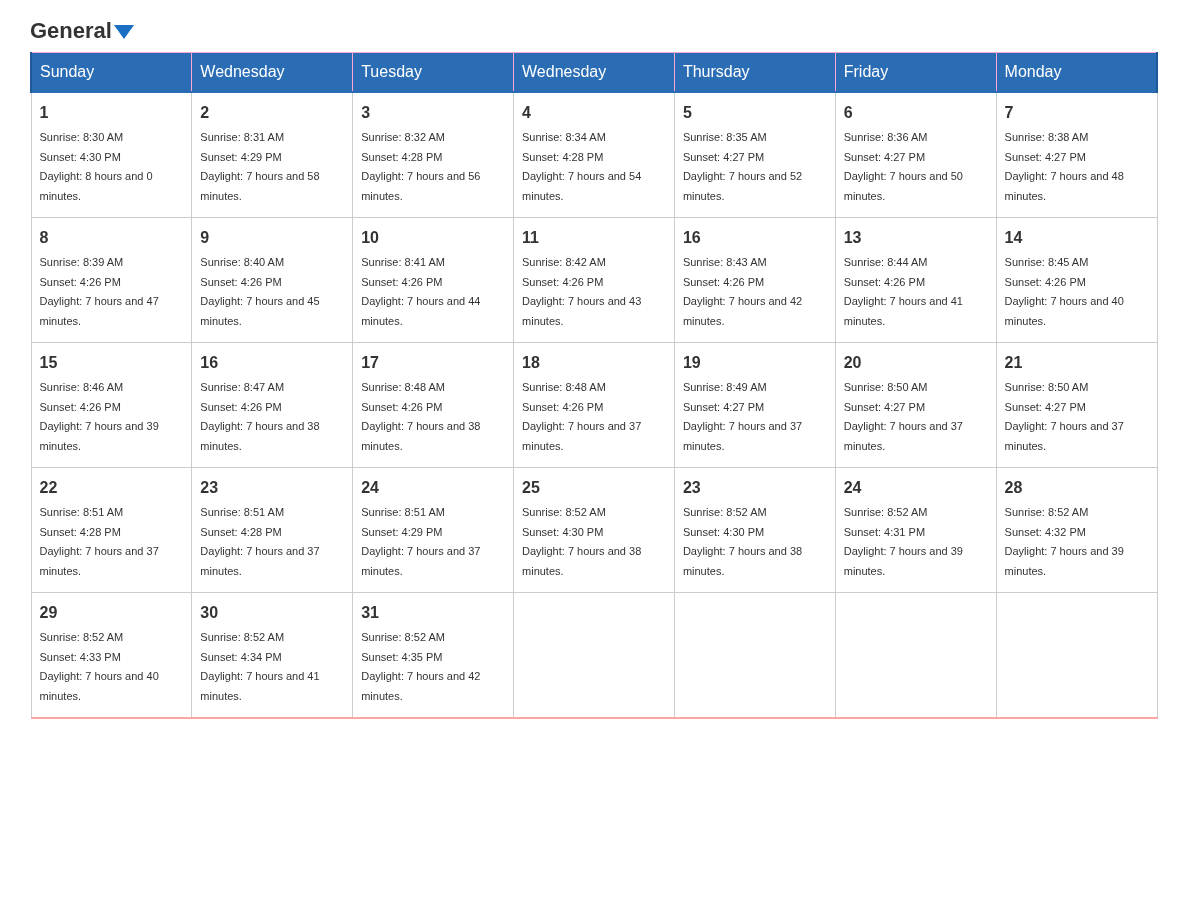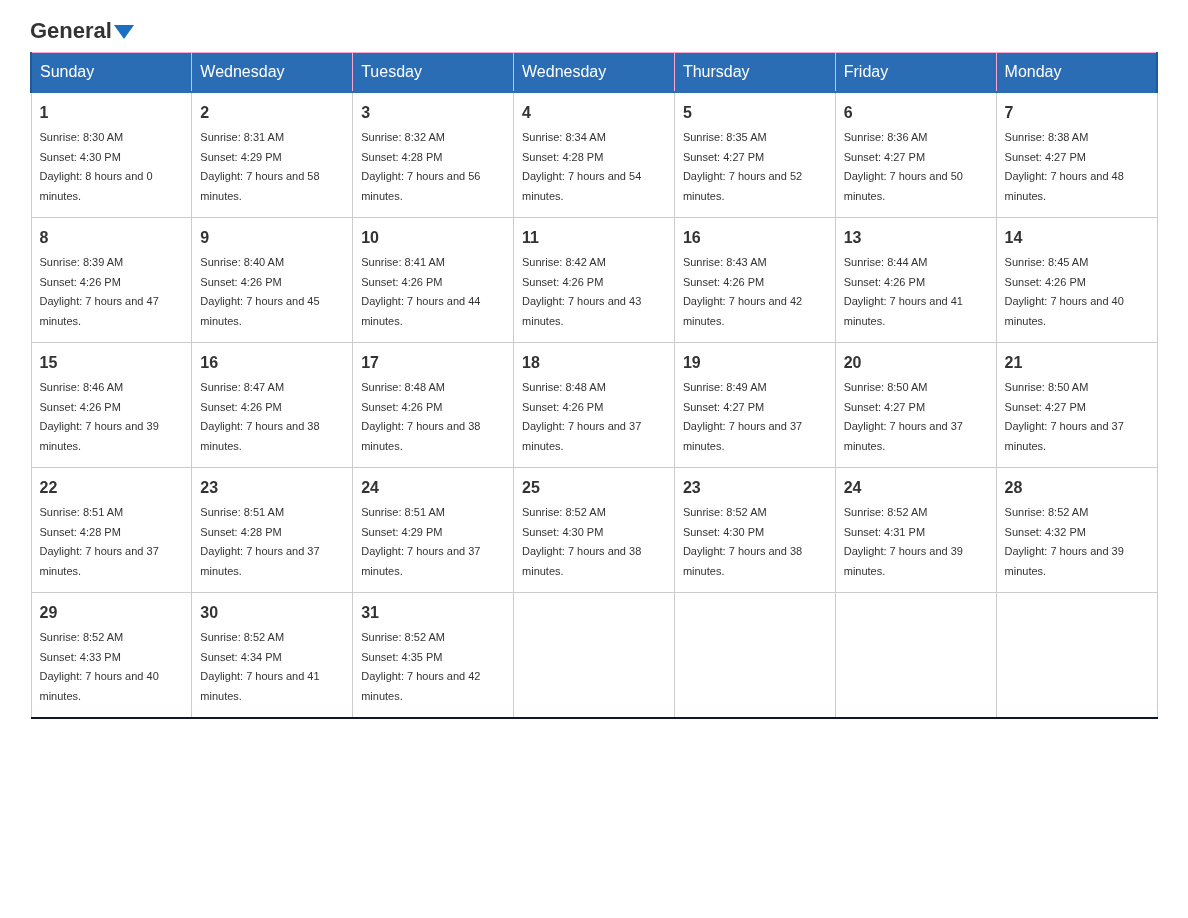--- a/index.html
+++ b/index.html
@@ -76,21 +76,21 @@
       font-size: 16px;
       font-weight: bold;
       display: block;
       margin-bottom: 2px;
     }
     .calendar-table tbody tr td .day-info {
       font-size: 11px;
       color: #333;
     }
     .calendar-table tbody tr:last-child td {
-      border-bottom: 2px solid #0f172a;
+      border-bottom: 2px solid #fca5a5;
       margin-top: 46px;
     }
     .calendar-table thead tr th:first-child {
       border-left: 2px solid #1e5a9a;
     }
     .calendar-table thead tr th:last-child {
       border-right: 2px solid #1e5a9a;
     }
     .empty-cell {
       background: #fff;

